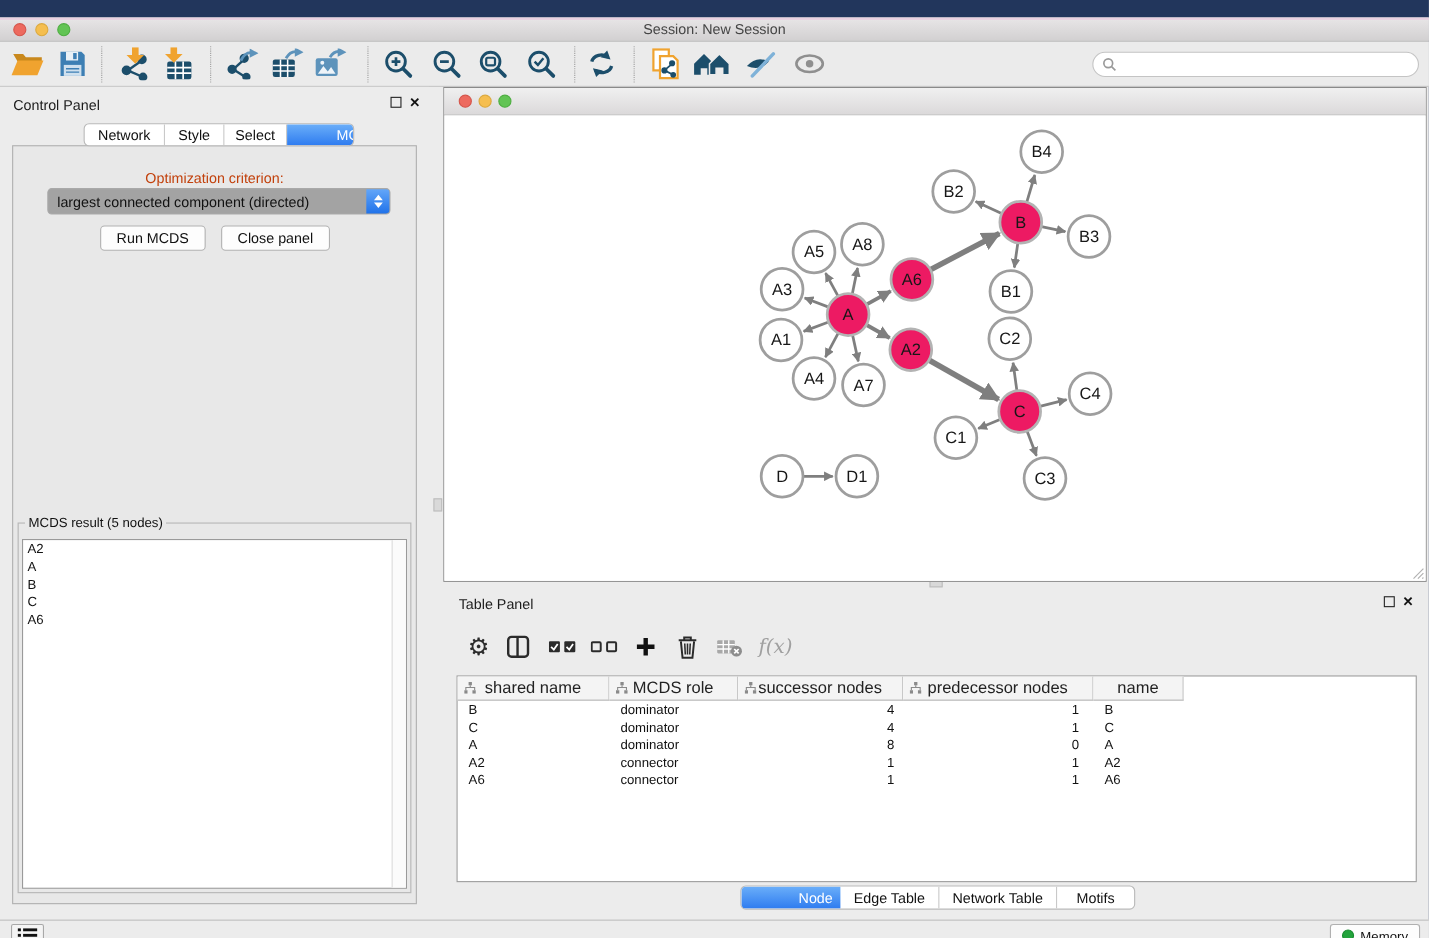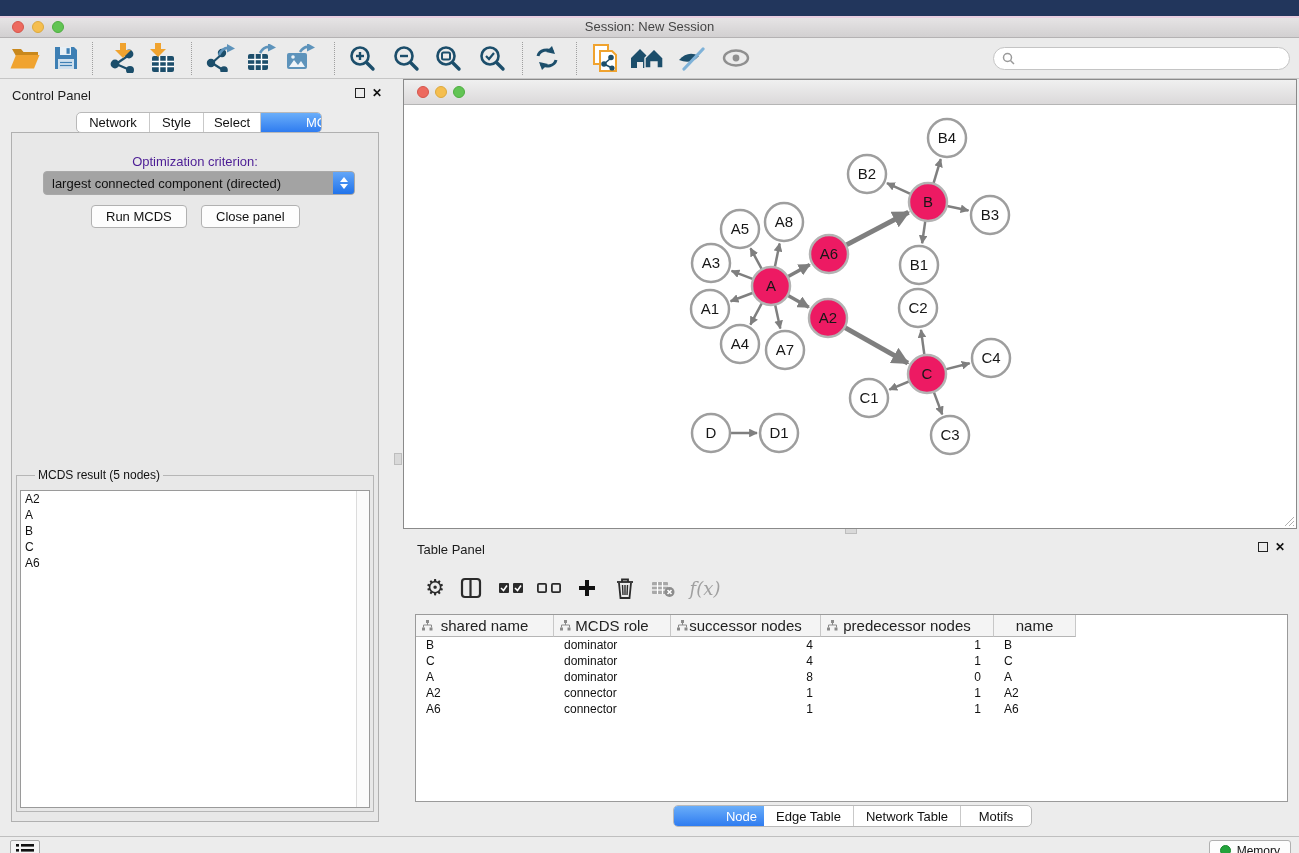--- a/index.html
+++ b/index.html
@@ -34,33 +34,33 @@
   .win-btns { position:absolute; display:flex; gap:7px; align-items:center; }
   .win-float { width:10px; height:10px; border:1.5px solid #222; background:transparent; }
   .win-close { font-size:12px; font-weight:bold; color:#111; line-height:10px; }
   .seg-group { position:absolute; display:flex; height:21px; border:1px solid #b9b9b9; border-radius:5px;
     background:#fff; overflow:hidden; }
   .seg { font-size:13px; line-height:19px; text-align:center; color:#111; border-right:1px solid #c9c9c9; }
   .seg:last-child { border-right:none; }
   .seg.active { background:linear-gradient(#6aaef9,#2f7cf0); color:#fff; border-right:none;padding-left:45px; }
   .inner-panel { position:absolute; left:11px; top:53px; width:368px; height:690px;
     background:#e8e8e8; border:1px solid #b0b0b0; }
-  .opt-label { position:absolute; left:11px; top:75px; width:368px; text-align:center; font-size:13px; color:#4c1d95; }
+  .opt-label { position:absolute; left:11px; top:75px; width:368px; text-align:center; font-size:13px; color:#c2410c; }
   .dropdown { position:absolute; left:43px; top:92px; width:312px; height:24px; background:#a3a3a3;
     border:1px solid #a9a9a9; border-radius:4px; display:flex; align-items:center; }
   .dropdown .dd-text { flex:1; font-size:13px; color:#111; padding-left:8px; white-space:nowrap; overflow:hidden; }
   .dd-stepper { width:21px; height:22px; border-radius:0 3px 3px 0; background:linear-gradient(#63a6f8,#2173ea);
     display:flex; flex-direction:column; align-items:center; justify-content:center; gap:2px; }
   .dd-up { width:0; height:0; border-left:4px solid transparent; border-right:4px solid transparent; border-bottom:5px solid #fff; }
   .dd-down { width:0; height:0; border-left:4px solid transparent; border-right:4px solid transparent; border-top:5px solid #fff; }
   .cp-btn { position:absolute; top:126px; height:23px; background:#fdfdfd; border:1px solid #b1b1b1;
     border-radius:4px; font-size:13px; color:#111; font-family:"Liberation Sans",sans-serif; padding:0 14px; }
   fieldset.mcds { position:absolute; left:16px; top:389px; width:358px; height:344px;
     border:1px solid #b6b6b6; background:transparent; }
-  fieldset.mcds legend { font-size:12px; color:#111; padding:0 3px; margin-left:18px; }
+  fieldset.mcds legend { font-size:12px; color:#111; padding:0 3px; margin-left:6px; }
   .mcds-list { position:absolute; left:3px; right:3px; top:8px; bottom:3px; background:#fff;
     border:1px solid #9a9a9a; overflow:hidden; }
   .mcds-track { position:absolute; right:0; top:0; bottom:0; width:13px; background:#fbfbfb; border-left:1px solid #dcdcdc; }
   .mcds-item { font-size:12px; color:#111; line-height:16px; padding-left:4px; }
 
   
   .vhandle { position:absolute; left:394px; top:437px; width:8px; height:12px; background:#d9d9d9; border:1px solid #bdbdbd; }
   .hhandle { position:absolute; left:845px; top:511px; width:12px; height:7px; background:#d9d9d9; border:1px solid #bdbdbd; }
 
   

